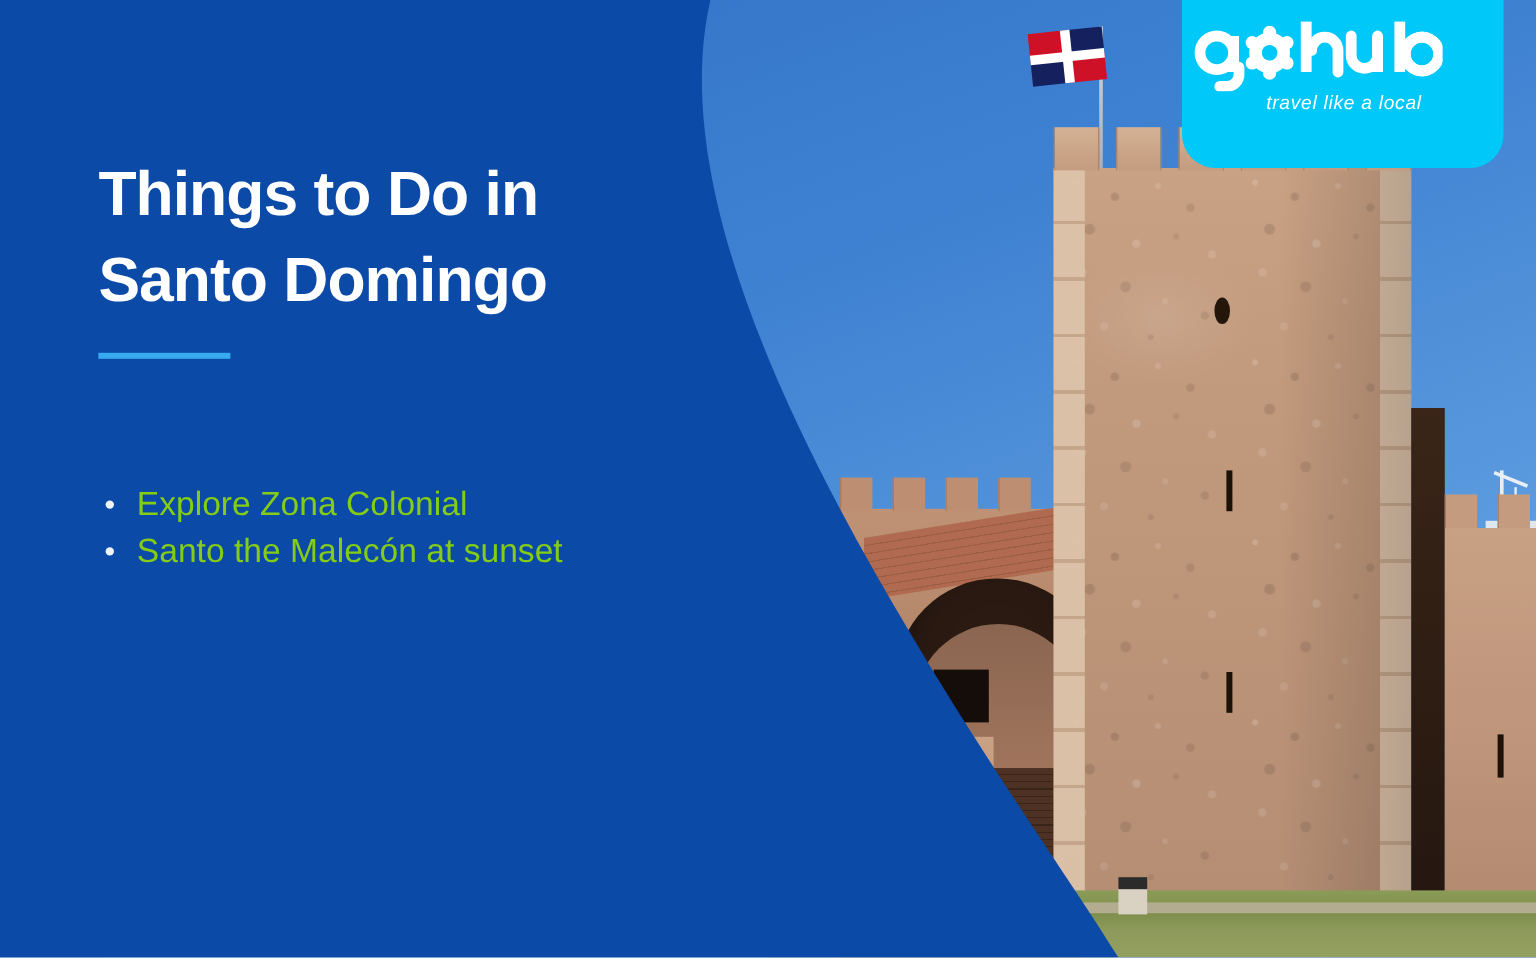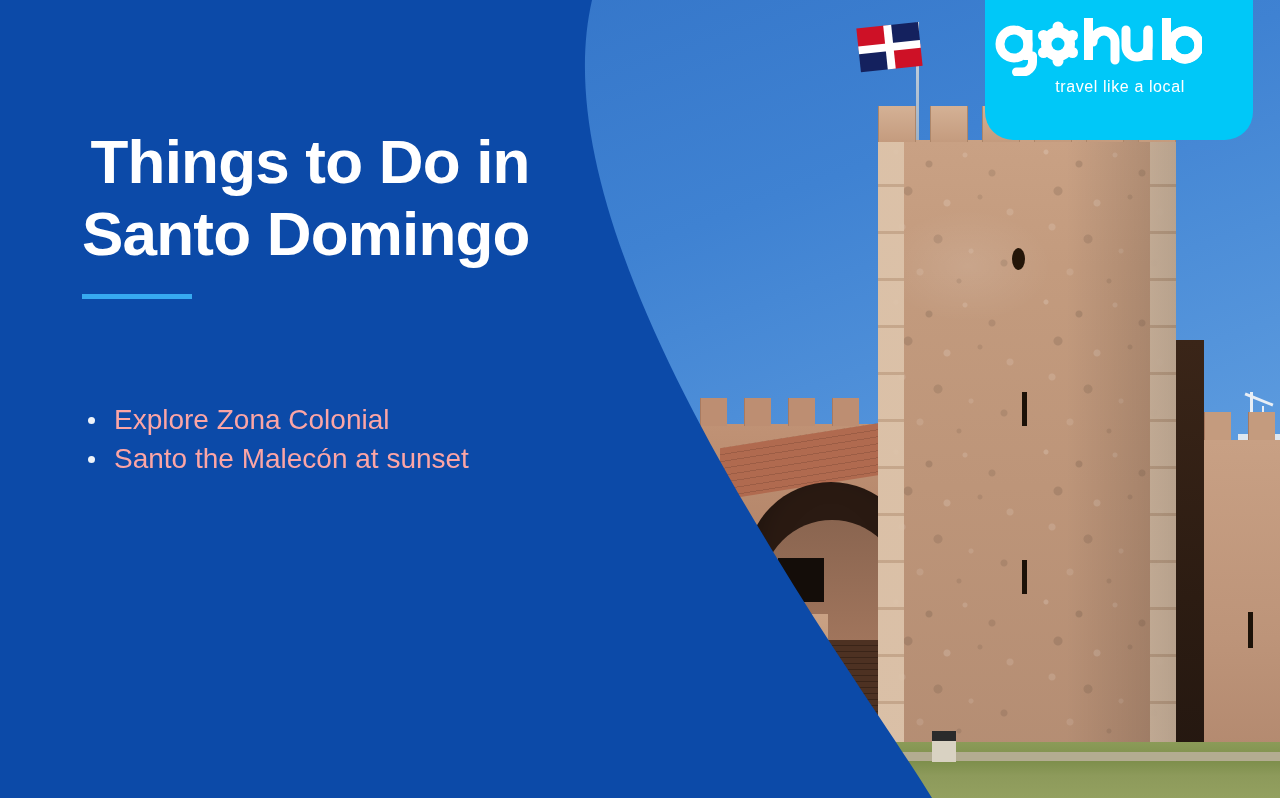--- a/index.html
+++ b/index.html
@@ -348,27 +348,26 @@
     left: 82px;
     top: 0;
     width: 560px;
     height: 798px;
   }
   .title {
     position: absolute;
     top: 126px;
     left: 0;
     margin: 0;
-    font-size: 62px;
+    font-size: 52px;
     line-height: 72px;
     font-weight: bold;
     color: #ffffff;
     letter-spacing: -0.8px;
     white-space: pre-line;
-    text-align: right;
   }
   .accent-rule {
     position: absolute;
     top: 294px;
     left: 0;
     width: 110px;
     height: 5px;
     background: #37aaf0;
   }
   .bullets {
@@ -377,21 +376,21 @@
     left: 0;
     margin: 0;
     padding: 0;
     list-style: none;
   }
   .bullets li {
     position: relative;
     padding-left: 32px;
     font-size: 28px;
     line-height: 39px;
-    color: #fca5a5;
+    color: #84cc16;
     white-space: nowrap;
   }
   .bullets li::before {
     content: "";
     position: absolute;
     left: 6px;
     top: 17px;
     width: 7px;
     height: 7px;
     border-radius: 50%;
@@ -407,20 +406,21 @@
     height: 172px;
     background: #00c8f8;
     border-radius: 28px;
   }
   .logo-mark {
     position: absolute;
     left: 0;
     top: 48px;
     width: 224px;
     text-align: center;
+    font-style: italic;
   }
   .logo-svg { display: block; margin: 0 auto; }
   .logo-tag {
     margin-top: 2px;
     font-size: 16px;
     color: #ffffff;
     letter-spacing: 0.6px;
     text-align: center;
     padding-left: 46px;
   }

